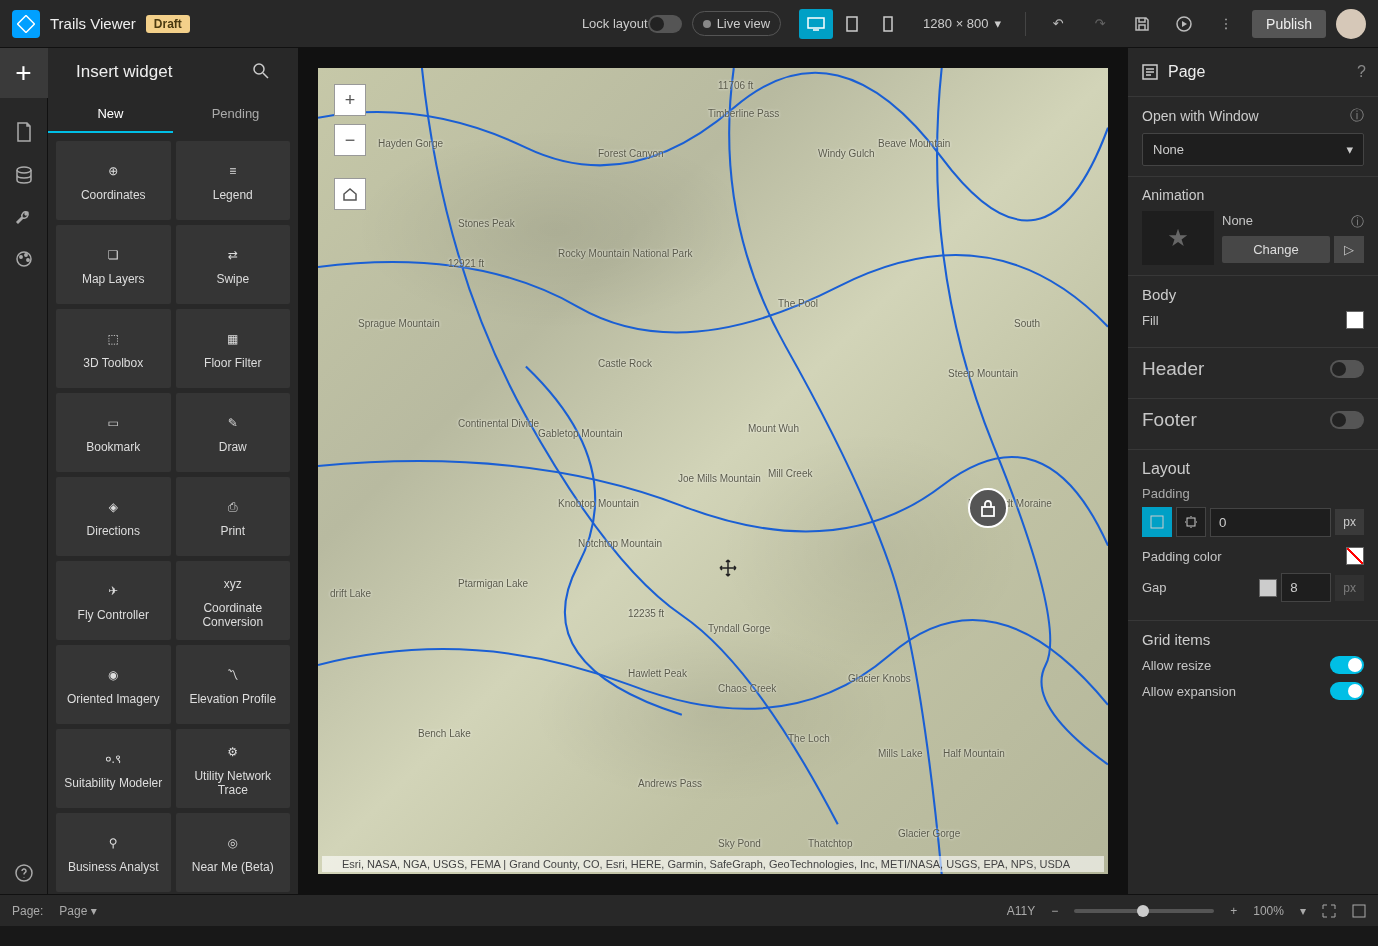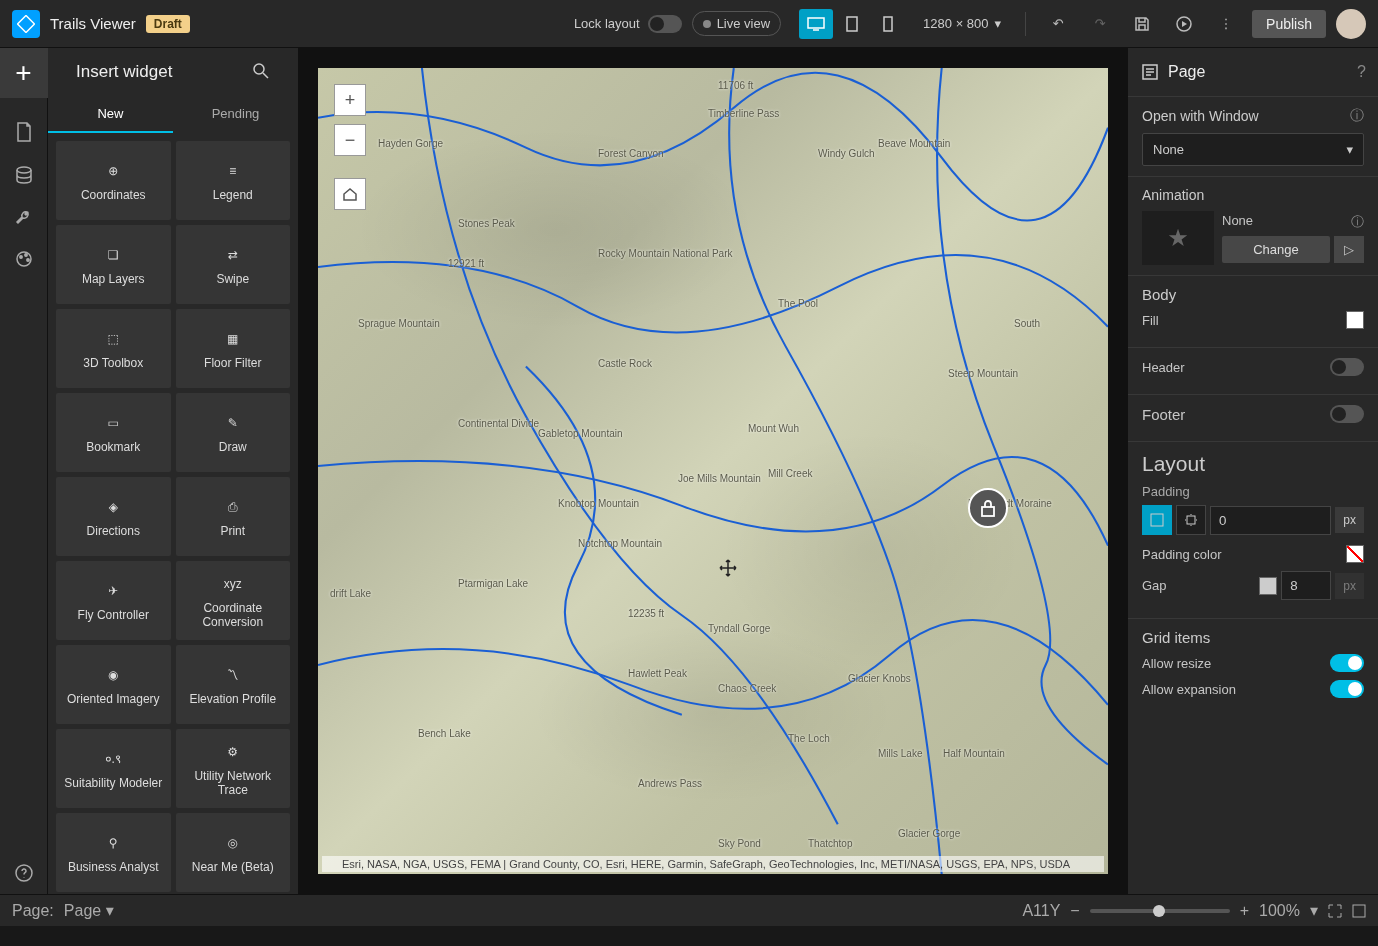--- a/index.html
+++ b/index.html
@@ -2,21 +2,21 @@
 <html><head>
 <meta charset="utf-8">
 <style>
 *{box-sizing:border-box;margin:0;padding:0;font-family:"Avenir Next","Helvetica Neue",Arial,sans-serif}
 body{background:#181818;color:#c6c6c6;width:1378px;height:946px;overflow:hidden;font-size:13px}
 .top{height:48px;background:#282828;display:flex;align-items:center;padding:0 12px;gap:10px;border-bottom:1px solid #111}
 .logo{width:28px;height:28px;background:#00a0ff;border-radius:4px;display:flex;align-items:center;justify-content:center;color:#fff}
 .app-title{color:#eee;font-size:15px}
 .badge{background:#f3d08a;color:#4a3a10;padding:2px 8px;border-radius:3px;font-size:12px;font-weight:600}
 .spacer{flex:1}
-.lock{display:flex;align-items:center;gap:8px;color:#ccc}
+.lock{display:flex;align-items:center;color:#ccc}
 .toggle{width:34px;height:18px;border-radius:9px;background:#555;position:relative}
 .toggle::after{content:"";position:absolute;width:14px;height:14px;border-radius:50%;background:#222;top:2px;left:2px}
 .toggle.on{background:#00bfe6}
 .toggle.on::after{left:18px;background:#fff}
 .pill{border:1px solid #555;color:#ccc;padding:4px 10px;border-radius:14px;display:flex;align-items:center;gap:6px}
 .dot{width:8px;height:8px;border-radius:50%;background:#888}
 .devbtn{width:34px;height:30px;display:flex;align-items:center;justify-content:center;color:#ccc;border-radius:3px}
 .devbtn.active{background:#00a0c6;color:#fff}
 .size{color:#ccc;padding:0 8px;display:flex;align-items:center;gap:6px}
 .tb{width:32px;height:30px;display:flex;align-items:center;justify-content:center;color:#bbb}
@@ -59,21 +59,21 @@
 .chg{display:flex;gap:4px}
 .chgbtn{background:#474747;color:#ddd;padding:6px 14px;flex:1;text-align:center;border-radius:2px}
 .play{width:30px;background:#474747;display:flex;align-items:center;justify-content:center}
 .row{display:flex;align-items:center;justify-content:space-between;margin-bottom:8px}
 .swatch{width:18px;height:18px;background:#fff;border:1px solid #666}
 .input{background:#1e1e1e;border:1px solid #444;color:#ccc;padding:6px 8px;width:100%}
 .padrow{display:flex;gap:4px;align-items:center}
 .padbtn{width:30px;height:30px;background:#1e1e1e;border:1px solid #444;display:flex;align-items:center;justify-content:center;color:#ccc}
 .padbtn.active{background:#00a0c6;border-color:#00a0c6}
 .unit{background:#3a3a3a;color:#ccc;padding:6px 8px;font-size:12px}
-.footer{height:32px;background:#282828;border-top:1px solid #111;display:flex;align-items:center;padding:0 12px;gap:10px;color:#aaa;font-size:16px}
+.footer{height:32px;background:#282828;border-top:1px solid #111;display:flex;align-items:center;padding:0 12px;gap:16px;color:#aaa;font-size:12px}
 .footer .spacer{flex:1}
 .zoomslider{width:140px;height:4px;background:#555;position:relative;border-radius:2px}
 .zoomslider::after{content:"";position:absolute;width:12px;height:12px;border-radius:50%;background:#ccc;top:-4px;left:45%}
 svg{display:block}
 </style>
 </head>
 <body>
 
 <div class="top">
   <div class="logo">
@@ -285,21 +285,21 @@
       </div>
       <div id="maplabels">
           <div class="mlbl" style="left: 60px; top: 70px;">Hayden Gorge</div>
           <div class="mlbl" style="left: 400px; top: 12px;">11706 ft</div>
           <div class="mlbl" style="left: 390px; top: 40px;">Timberline Pass</div>
           <div class="mlbl" style="left: 280px; top: 80px;">Forest Canyon</div>
           <div class="mlbl" style="left: 500px; top: 80px;">Windy Gulch</div>
           <div class="mlbl" style="left: 560px; top: 70px;">Beave Mountain</div>
           <div class="mlbl" style="left: 140px; top: 150px;">Stones Peak</div>
           <div class="mlbl" style="left: 130px; top: 190px;">12921 ft</div>
-          <div class="mlbl" style="left: 240px; top: 180px; margin-left: 40px;">Rocky Mountain National Park</div>
+          <div class="mlbl" style="left: 240px; top: 180px;">Rocky Mountain National Park</div>
           <div class="mlbl" style="left: 40px; top: 250px;">Sprague Mountain</div>
           <div class="mlbl" style="left: 460px; top: 230px;">The Pool</div>
           <div class="mlbl" style="left: 696px; top: 250px;">South</div>
           <div class="mlbl" style="left: 280px; top: 290px;">Castle Rock</div>
           <div class="mlbl" style="left: 630px; top: 300px;">Steep Mountain</div>
           <div class="mlbl" style="left: 140px; top: 350px;">Continental Divide</div>
           <div class="mlbl" style="left: 220px; top: 360px;">Gabletop Mountain</div>
           <div class="mlbl" style="left: 430px; top: 355px;">Mount Wuh</div>
           <div class="mlbl" style="left: 450px; top: 400px;">Mill Creek</div>
           <div class="mlbl" style="left: 360px; top: 405px;">Joe Mills Mountain</div>
@@ -379,32 +379,32 @@
       <div class="lbl" style="font-size:15px">
           <span>Body</span>
         </div>
       <div class="row">
           <span>Fill</span>
           <div class="swatch"></div>
         </div>
     </div>
     <div class="sec">
       <div class="row">
-          <span style="font-size:13px">Header</span>
+          <span style="font-size:19px">Header</span>
           <div class="toggle"></div>
         </div>
     </div>
     <div class="sec">
       <div class="row">
-          <span style="font-size:15px">Footer</span>
+          <span style="font-size:19px">Footer</span>
           <div class="toggle"></div>
         </div>
     </div>
     <div class="sec">
-      <div class="lbl" style="font-size:21px">
+      <div class="lbl" style="font-size:16px">
           <span>Layout</span>
         </div>
       <div style="color:#aaa;margin-bottom:6px">Padding</div>
       <div class="padrow">
         <div class="padbtn active">
             <svg width="14" height="14" fill="none" stroke="currentColor">
               <rect x="1" y="1" width="12" height="12"></rect>
             </svg>
           </div>
         <div class="padbtn">

